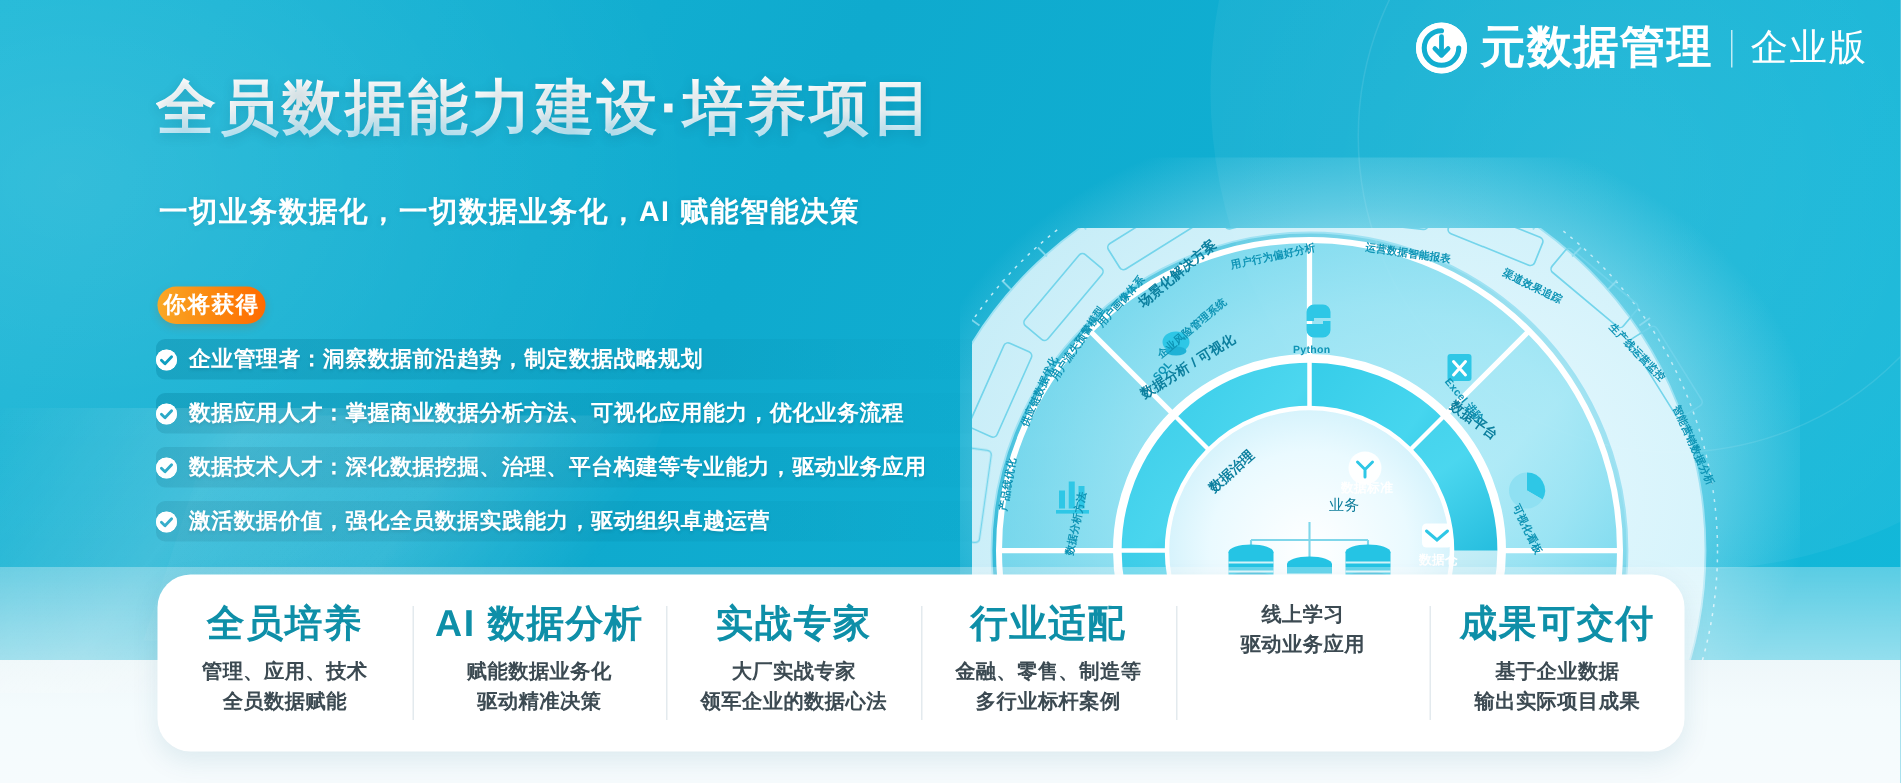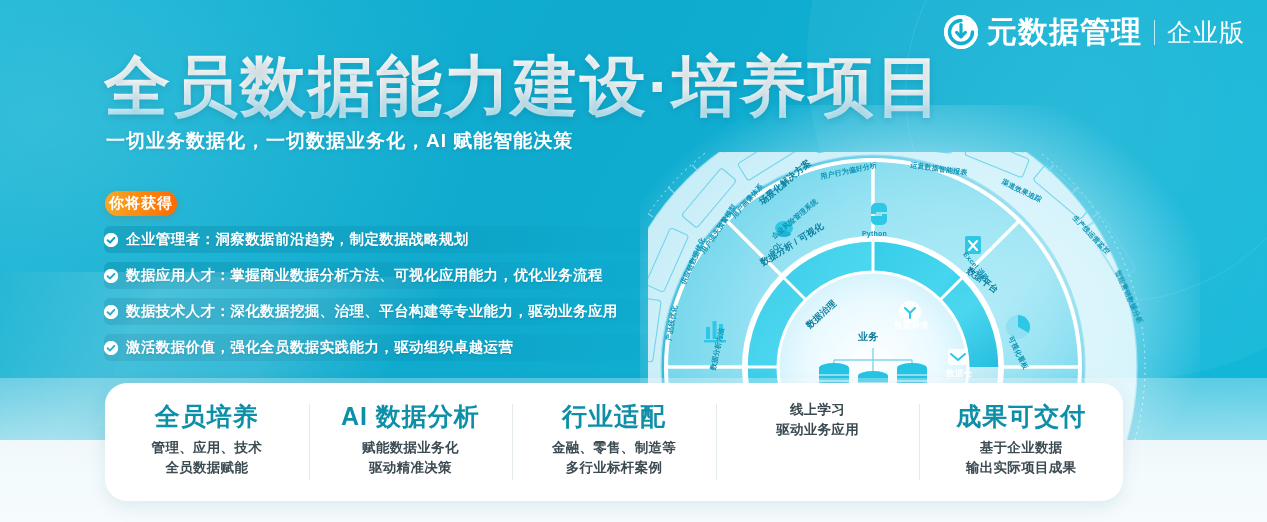--- a/index.html
+++ b/index.html
@@ -75,21 +75,21 @@
   .logo-sep{
     width:1px;height:25px;background:rgba(255,255,255,0.72);margin:0 3px;
   }
   .logo-sub{
     color:#ffffff;font-size:25px;line-height:34px;white-space:nowrap;letter-spacing:1px;
   }
 
   
   .title{
     position:absolute;left:104px;top:50px;
-    font-size:66px;font-weight:bold;letter-spacing:2px;white-space:nowrap;
+    font-size:40px;font-weight:bold;letter-spacing:2px;white-space:nowrap;
     background:linear-gradient(180deg,#ffffff 0%,#ffffff 52%,#cdeffb 82%,#b6e8f8 100%);
     -webkit-background-clip:text;background-clip:text;color:transparent;
     text-shadow:0 2px 7px rgba(0,70,95,0.18);
     line-height:1.12;
   }
   .subtitle{
     position:absolute;left:106px;top:128px;
     font-size:19px;color:#ffffff;font-weight:bold;letter-spacing:1px;white-space:nowrap;
     text-shadow:0 1px 4px rgba(0,70,95,0.14);
   }
@@ -124,21 +124,21 @@
   .wheel{
     position:absolute;left:648px;top:152px;width:500px;height:330px;overflow:hidden;
   }
   .wheel svg{position:absolute;left:0;top:0;}
   .wheel-label{
     position:absolute;font-size:7px;color:#0e94b5;white-space:nowrap;font-weight:bold;
     letter-spacing:0.2px;
   }
   .wheel-label.lg{font-size:9px;color:#0b7f9e;}
   .wheel-label.white{color:#ffffff;font-size:8.5px;}
-  .wheel-label.biz{color:#0c7c9a;font-size:10px;font-weight:bold;}
+  .wheel-label.biz{color:#0c7c9a;font-size:10px;font-weight:normal;margin-left:28px;}
   .wheel-label.db{color:#18a6c9;font-size:8px;font-weight:bold;}
 
   
   .card{
     position:absolute;left:105px;top:383px;width:1018px;height:118px;
     background:#ffffff;border-radius:22px;
     box-shadow:0 6px 18px rgba(10,90,120,0.10);
     display:flex;align-items:center;
   }
   .feature{
@@ -486,20 +486,25 @@
       <div class="f-title">全员培养</div>
       <div class="f-line">管理、应用、技术</div>
       <div class="f-line">全员数据赋能</div>
     </div>
     <div class="feature">
       <div class="f-title">AI 数据分析</div>
       <div class="f-line">赋能数据业务化</div>
       <div class="f-line">驱动精准决策</div>
     </div>
     <div class="feature">
+      <div class="f-title">实战专家</div>
+      <div class="f-line">大厂实战专家</div>
+      <div class="f-line">领军企业的数据心法</div>
+    </div>
+    <div class="feature">
       <div class="f-title">行业适配</div>
       <div class="f-line">金融、零售、制造等</div>
       <div class="f-line">多行业标杆案例</div>
     </div>
     <div class="feature">
       <div class="f-line">线上学习</div>
       <div class="f-line">驱动业务应用</div>
     </div>
     <div class="feature">
       <div class="f-title">成果可交付</div>

